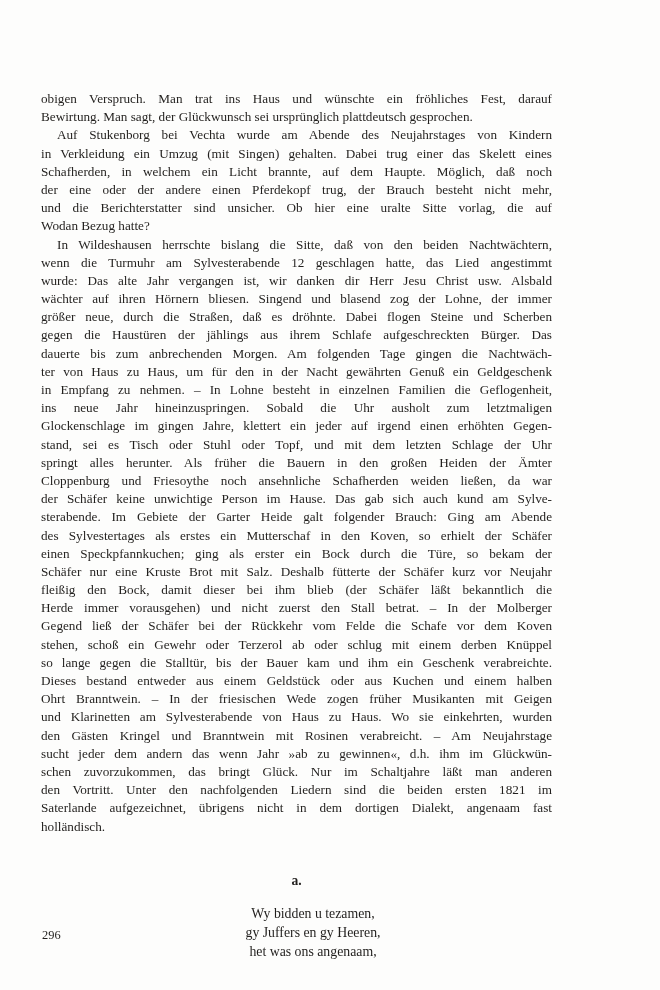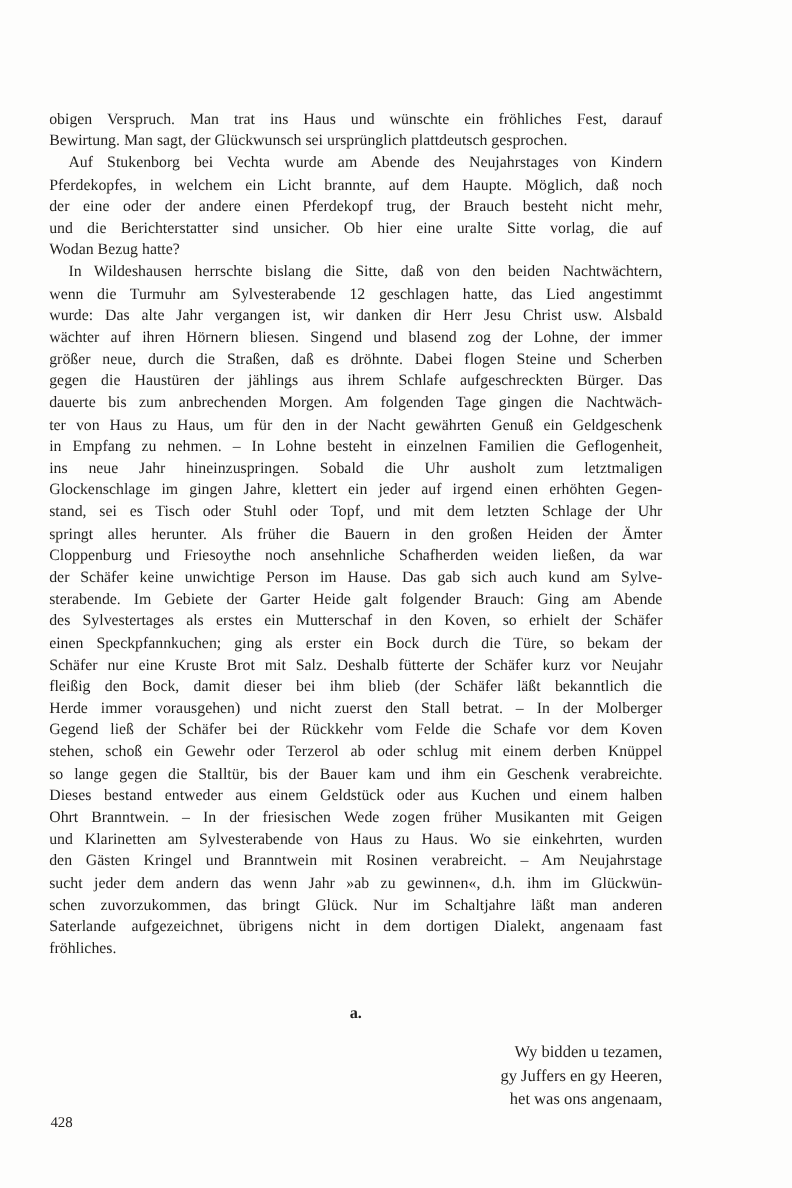--- a/index.html
+++ b/index.html
@@ -44,21 +44,21 @@
     line-height: 18px;
   }
 
   .verse {
     margin-top: 14px;
     padding-left: 33px;
   }
   .verse-line {
     font-size: 13.8px;
     line-height: 19.3px;
-    text-align: right;
+    text-align: center;
   }
 
   .page-number {
     position: absolute;
     left: 42px;
     top: 928px;
     font-size: 12.4px;
     line-height: 15px;
   }
 </style>
@@ -67,21 +67,22 @@
 
 <div class="page">
   <div class="text-block">
     <div id="paragraphs">
         <div class="paragraph">
           <div class="line">obigen Verspruch. Man trat ins Haus und wünschte ein fröhliches Fest, darauf</div>
           <div class="line last">Bewirtung. Man sagt, der Glückwunsch sei ursprünglich plattdeutsch gesprochen.</div>
         </div>
         <div class="paragraph">
           <div class="line indent">Auf Stukenborg bei Vechta wurde am Abende des Neujahrstages von Kindern</div>
-          <div class="line">Pferdekopfes, in welchem ein Licht brannte, auf dem Haupte. Möglich, daß noch</div>
+          <div class="line">in Verkleidung ein Umzug (mit Singen) gehalten. Dabei trug einer das Skelett eines</div>
+          <div class="line">Schafherden, in welchem ein Licht brannte, auf dem Haupte. Möglich, daß noch</div>
           <div class="line">der eine oder der andere einen Pferdekopf trug, der Brauch besteht nicht mehr,</div>
           <div class="line">und die Berichterstatter sind unsicher. Ob hier eine uralte Sitte vorlag, die auf</div>
           <div class="line last">Wodan Bezug hatte?</div>
         </div>
         <div class="paragraph">
           <div class="line indent">In Wildeshausen herrschte bislang die Sitte, daß von den beiden Nachtwächtern,</div>
           <div class="line">wenn die Turmuhr am Sylvesterabende 12 geschlagen hatte, das Lied angestimmt</div>
           <div class="line">wurde: Das alte Jahr vergangen ist, wir danken dir Herr Jesu Christ usw. Alsbald</div>
           <div class="line">wächter auf ihren Hörnern bliesen. Singend und blasend zog der Lohne, der immer</div>
           <div class="line">größer neue, durch die Straßen, daß es dröhnte. Dabei flogen Steine und Scherben</div>
@@ -103,25 +104,26 @@
           <div class="line">Herde immer vorausgehen) und nicht zuerst den Stall betrat. – In der Molberger</div>
           <div class="line">Gegend ließ der Schäfer bei der Rückkehr vom Felde die Schafe vor dem Koven</div>
           <div class="line">stehen, schoß ein Gewehr oder Terzerol ab oder schlug mit einem derben Knüppel</div>
           <div class="line">so lange gegen die Stalltür, bis der Bauer kam und ihm ein Geschenk verabreichte.</div>
           <div class="line">Dieses bestand entweder aus einem Geldstück oder aus Kuchen und einem halben</div>
           <div class="line">Ohrt Branntwein. – In der friesischen Wede zogen früher Musikanten mit Geigen</div>
           <div class="line">und Klarinetten am Sylvesterabende von Haus zu Haus. Wo sie einkehrten, wurden</div>
           <div class="line">den Gästen Kringel und Branntwein mit Rosinen verabreicht. – Am Neujahrstage</div>
           <div class="line">sucht jeder dem andern das wenn Jahr »ab zu gewinnen«, d.h. ihm im Glückwün-</div>
           <div class="line">schen zuvorzukommen, das bringt Glück. Nur im Schaltjahre läßt man anderen</div>
+          <div class="line">den Vortritt. Unter den nachfolgenden Liedern sind die beiden ersten 1821 im</div>
           <div class="line">Saterlande aufgezeichnet, übrigens nicht in dem dortigen Dialekt, angenaam fast</div>
-          <div class="line last">fröhliches.</div>
+          <div class="line last">holländisch.</div>
         </div>
       </div>
     <div class="section-heading">a.</div>
     <div id="verse" class="verse">
         <div class="verse-line">Wy bidden u tezamen,</div>
         <div class="verse-line">gy Juffers en gy Heeren,</div>
         <div class="verse-line">het was ons angenaam,</div>
       </div>
   </div>
-  <div class="page-number">428</div>
+  <div class="page-number">296</div>
 </div>
 
 </body></html>

